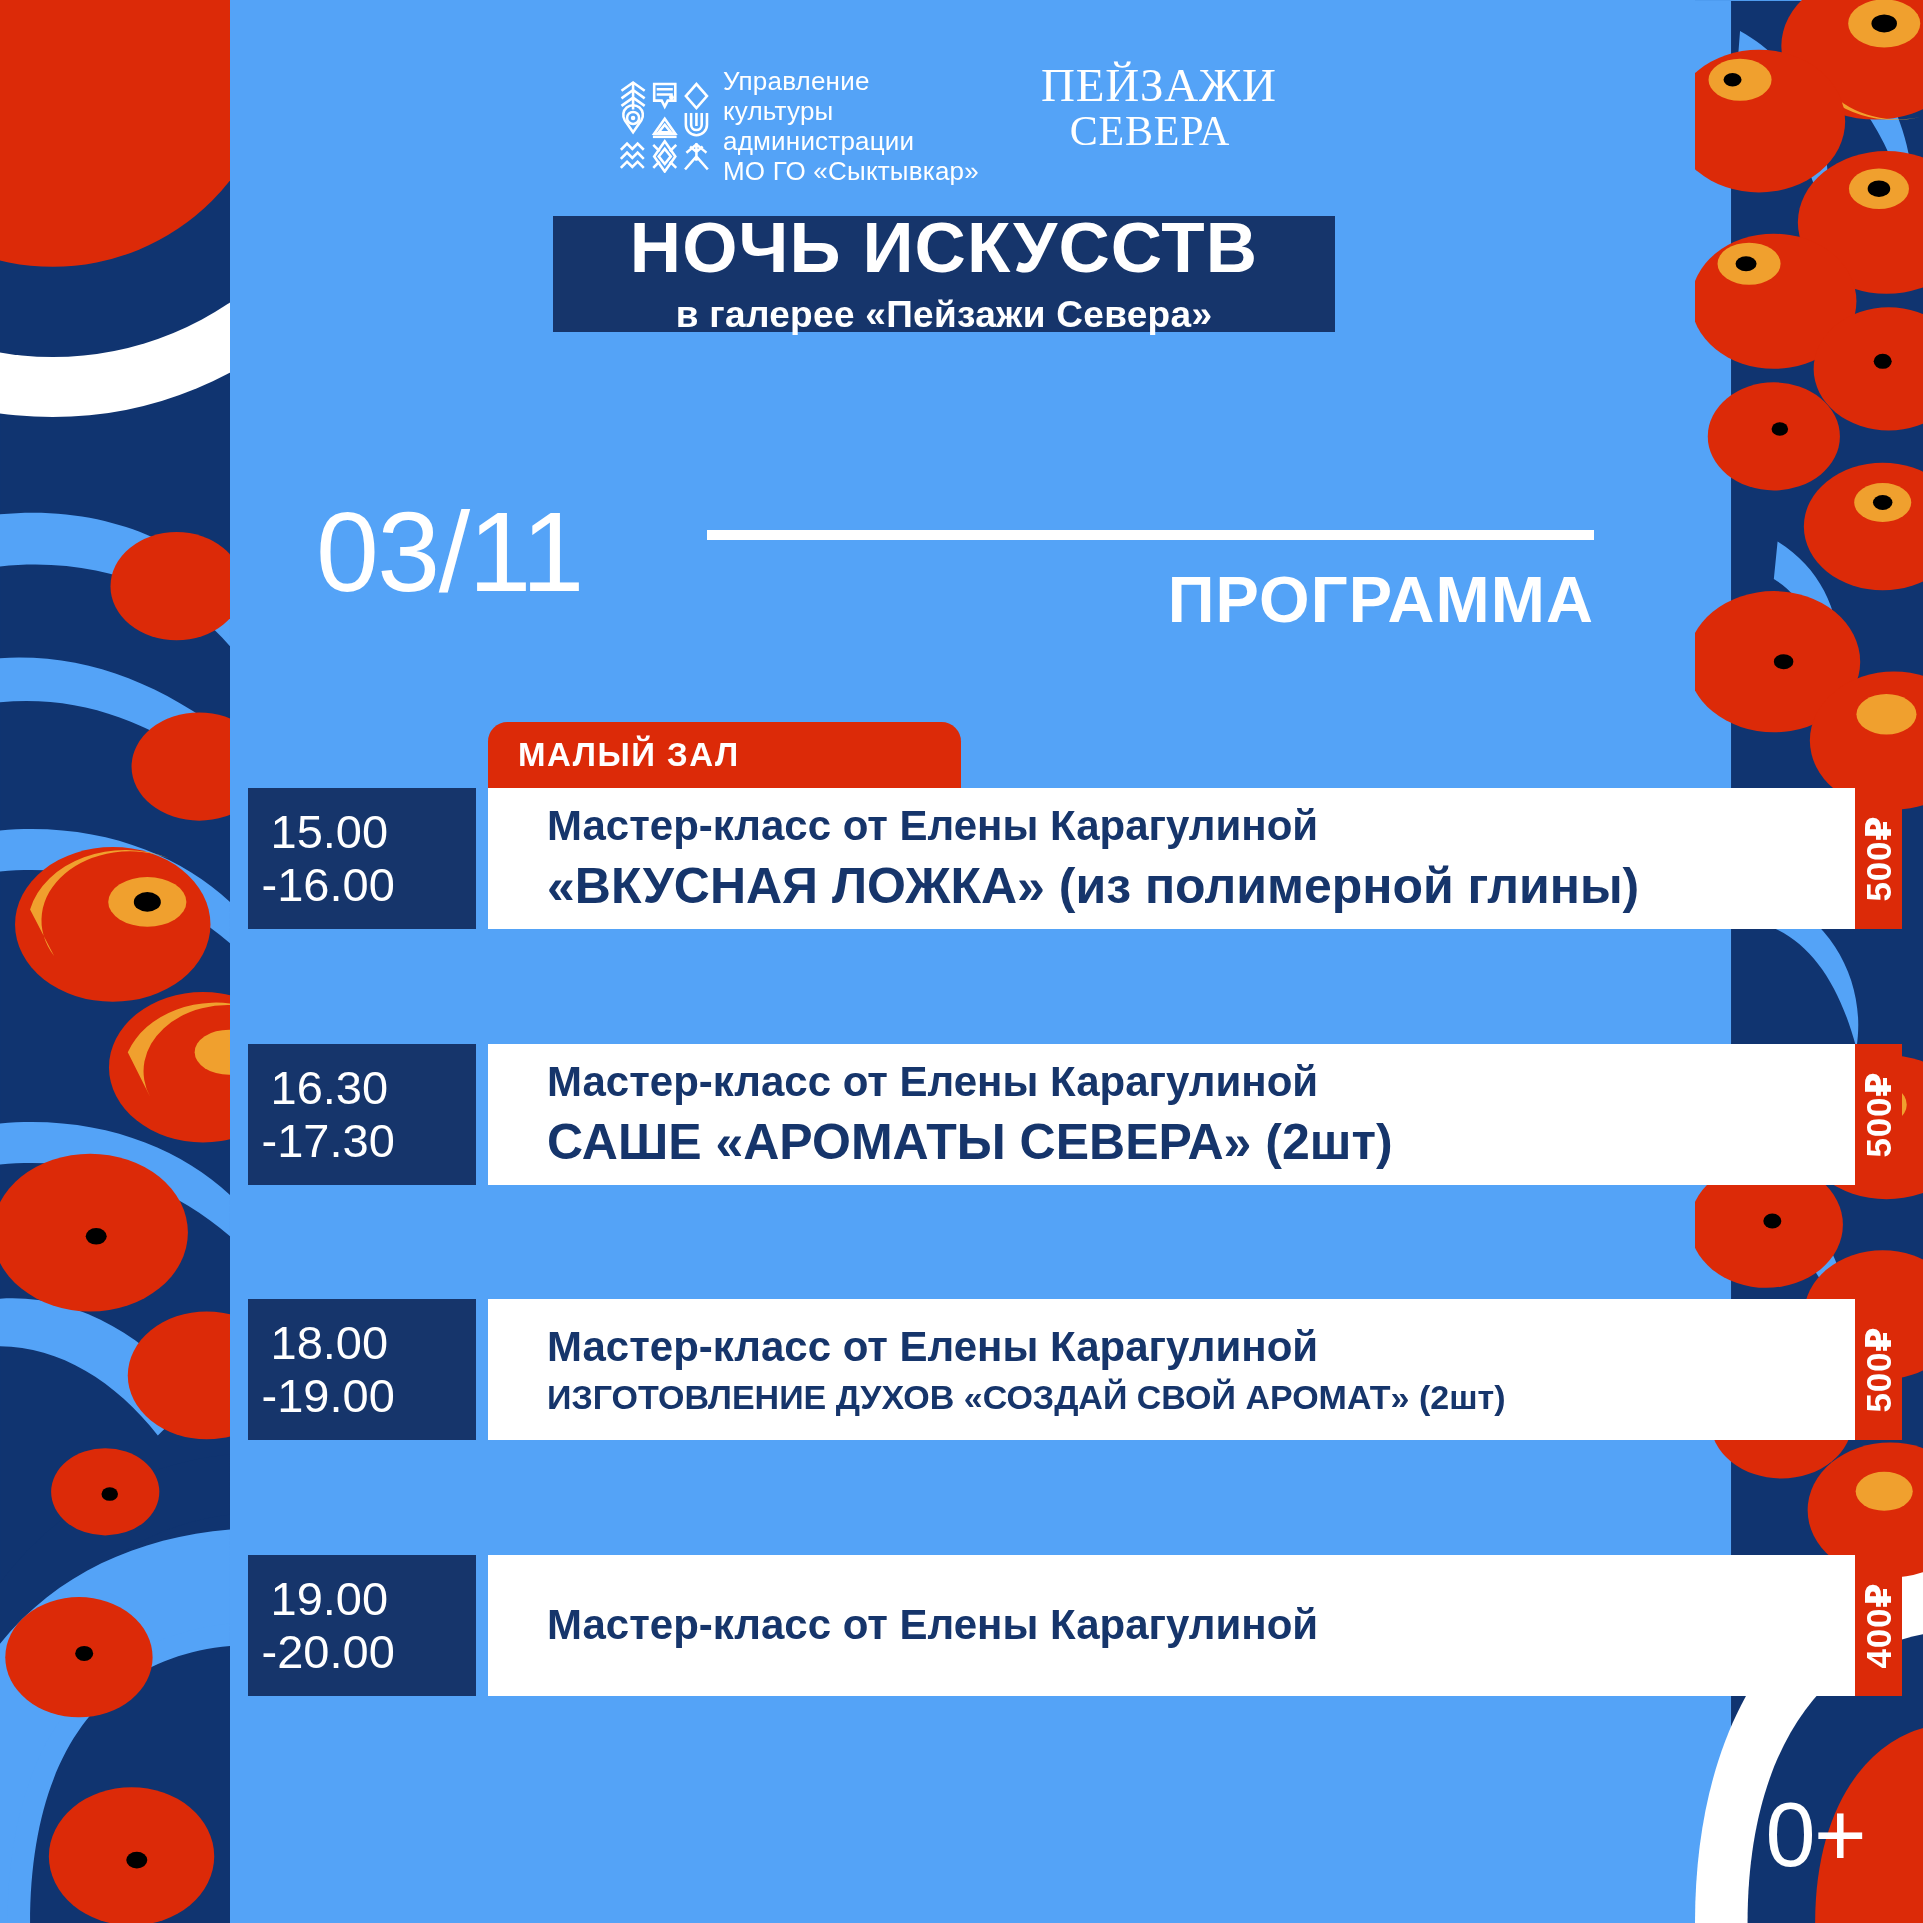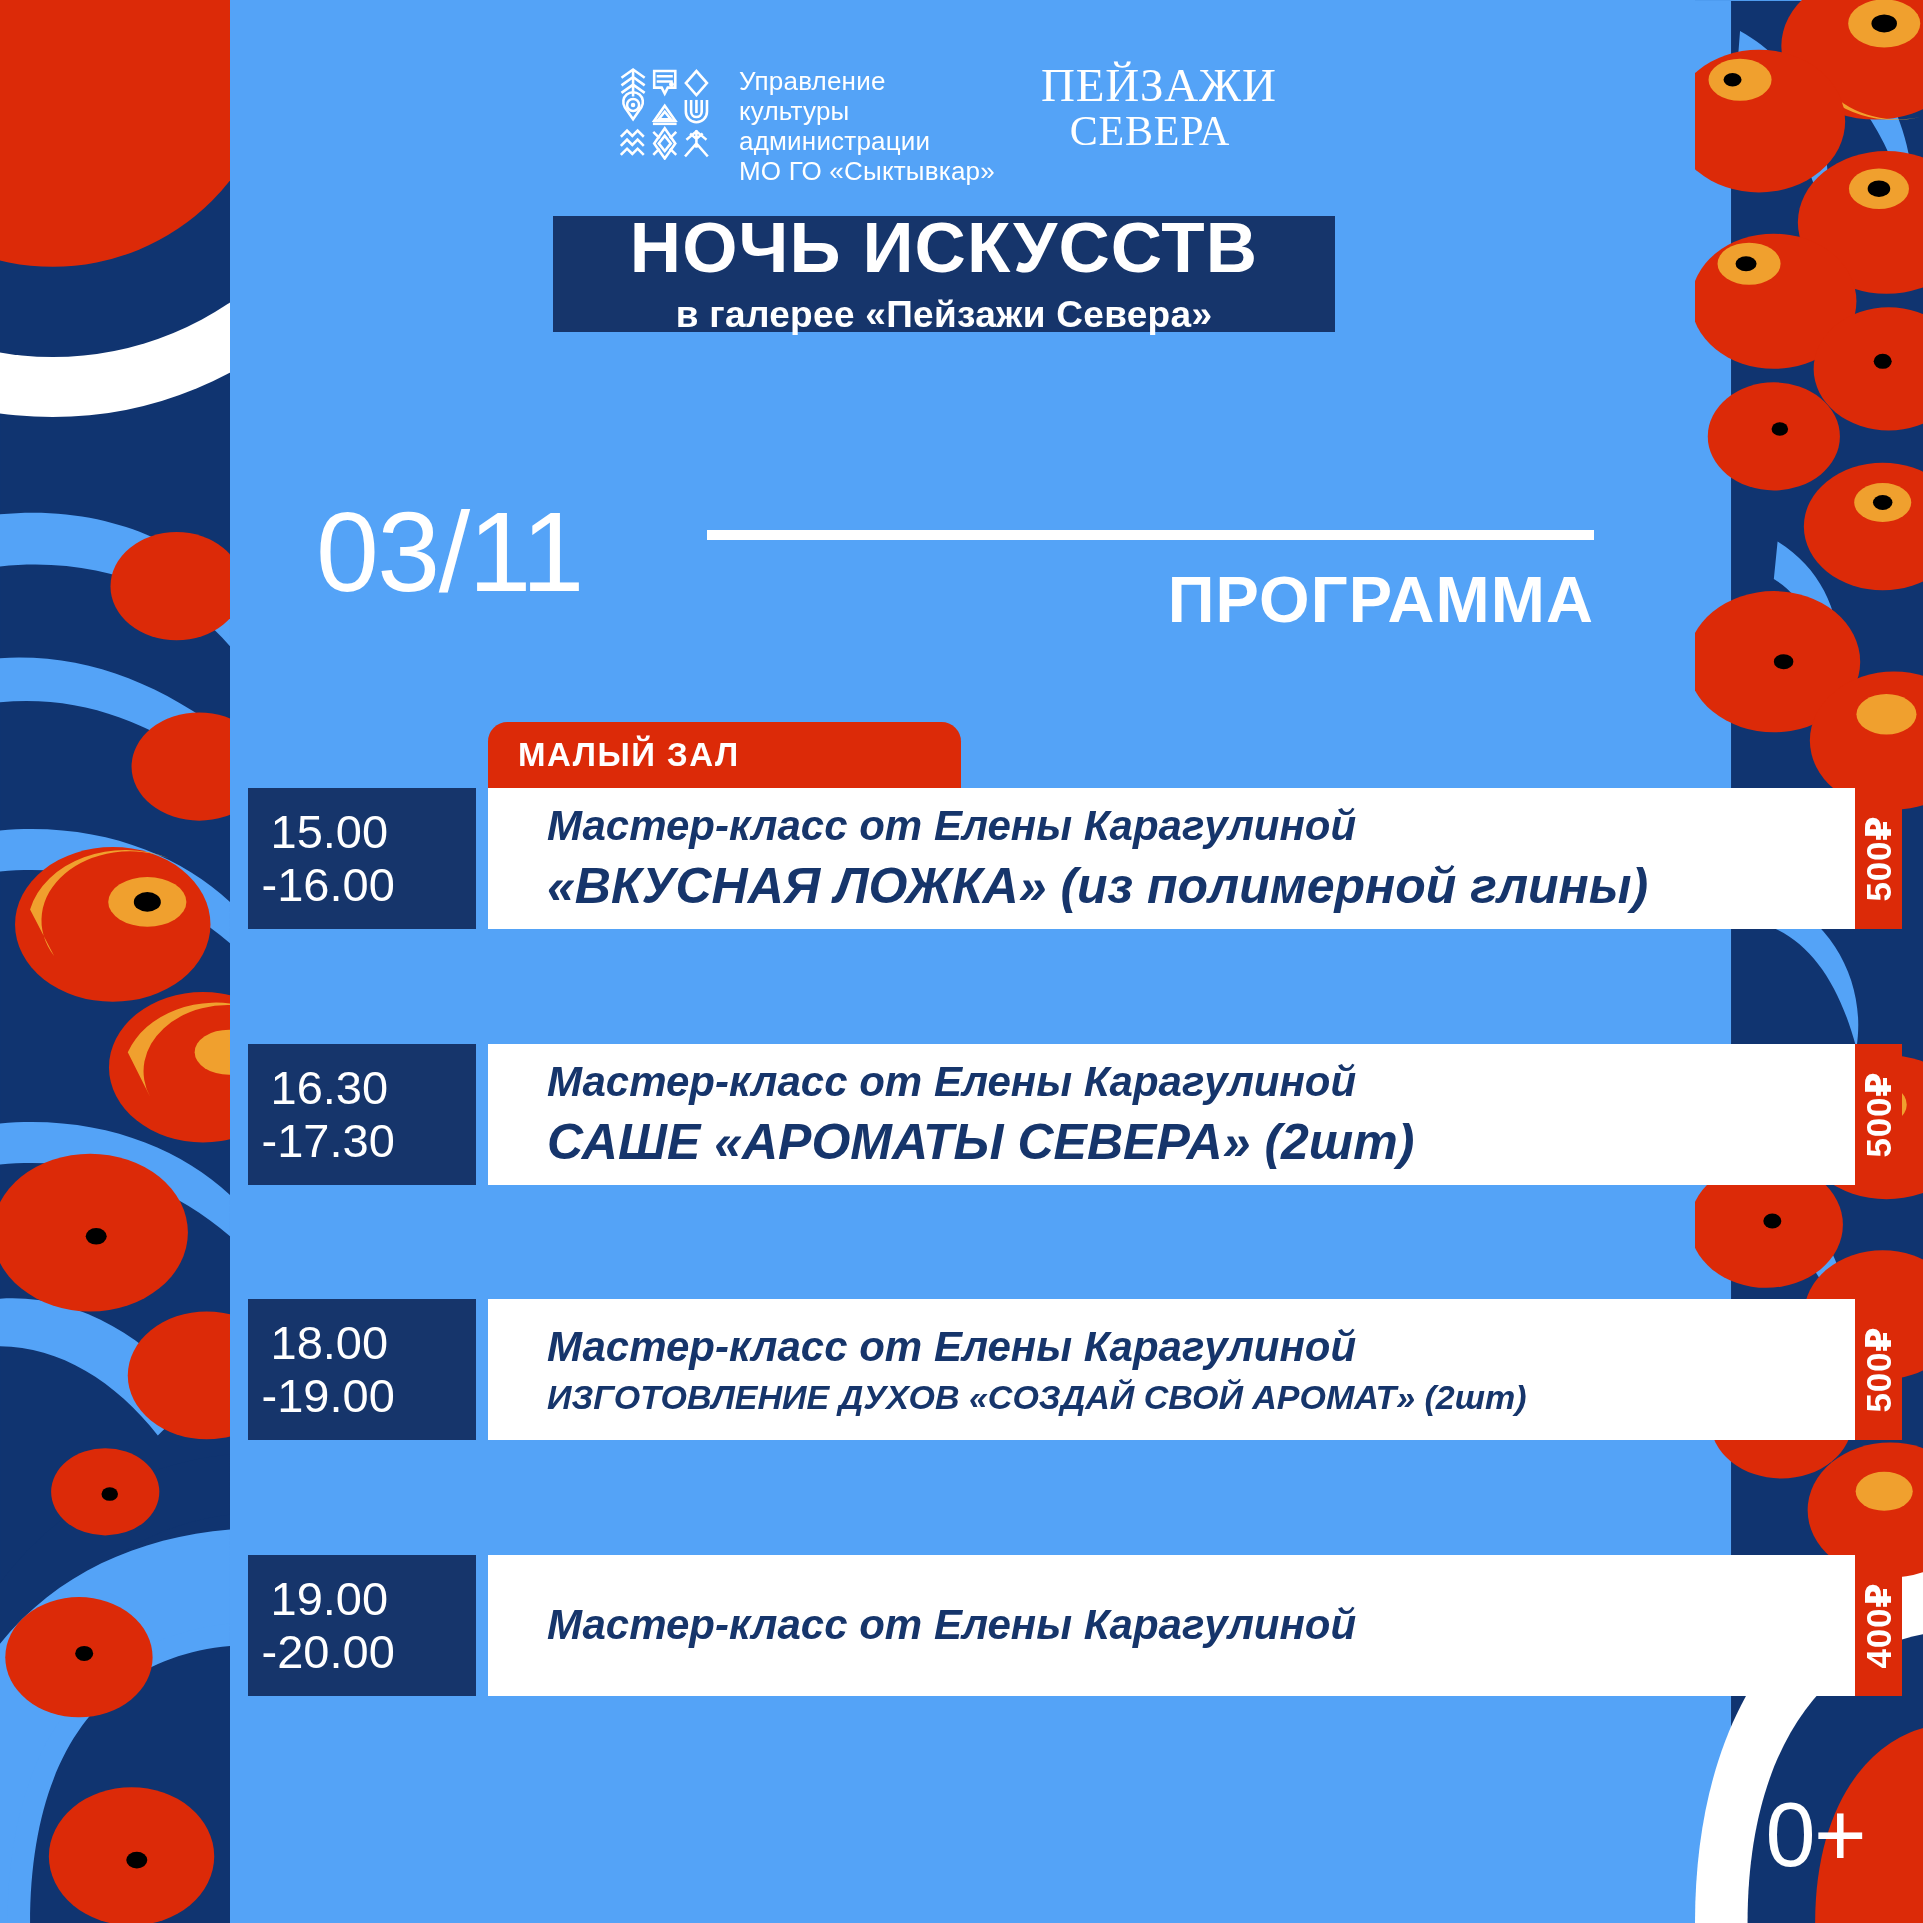--- a/index.html
+++ b/index.html
@@ -13,21 +13,21 @@
   .poster{position:absolute;inset:0;width:1924px;height:1924px;overflow:hidden;}
 
   
   .band{position:absolute;top:0;height:1924px;overflow:hidden;}
   .band-left{left:0;width:230px;}
   .band-right{right:0;width:229px;}
   .band svg{display:block;}
 
   
   .header{position:absolute;top:54px;left:0;width:1924px;height:120px;}
-  .logo-culture{position:absolute;left:618px;top:10.5px;display:flex;align-items:flex-start;gap:26px;}
+  .logo-culture{position:absolute;left:618px;top:10.5px;display:flex;align-items:center;gap:10px;}
   .logo-culture .glyphs{width:95px;height:95px;flex:0 0 95px;}
   .logo-culture .ltext{
     color:#ffffff;font-size:26px;line-height:1.16;letter-spacing:0.2px;
     padding-top:1.5px;white-space:pre-line;font-weight:400;
   }
   .logo-gallery{
     position:absolute;left:1041px;top:9px;width:218px;height:98px;
     color:#ffffff;font-family:"Liberation Serif","DejaVu Serif",serif;
     text-align:center;
   }
@@ -87,21 +87,21 @@
     background:#16356b;color:#ffffff;
     display:flex;flex-direction:column;justify-content:center;
     font-size:47px;font-weight:400;line-height:1.12;letter-spacing:0px;
   }
   .row .time .t2{align-self:flex-start;padding-left:13.5px;}
   .row .time .t1{align-self:flex-start;padding-left:22.5px;}
   .row .body{
     position:absolute;left:240px;top:0;width:1389px;height:141px;
     background:#ffffff;
     display:flex;flex-direction:column;justify-content:center;
-    padding-left:59px;box-sizing:border-box;font-style:italic;
+    padding-left:59px;box-sizing:border-box;
   }
   .row .l1{
     color:#16356b;font-size:42px;font-weight:700;line-height:1.2;letter-spacing:0;
     white-space:nowrap;
   }
   .row .l2{
     color:#16356b;font-size:50px;font-weight:700;line-height:1.2;letter-spacing:0;
     white-space:nowrap;margin-top:4.5px;
   }
   .row .l2.sm{font-size:34px;}

